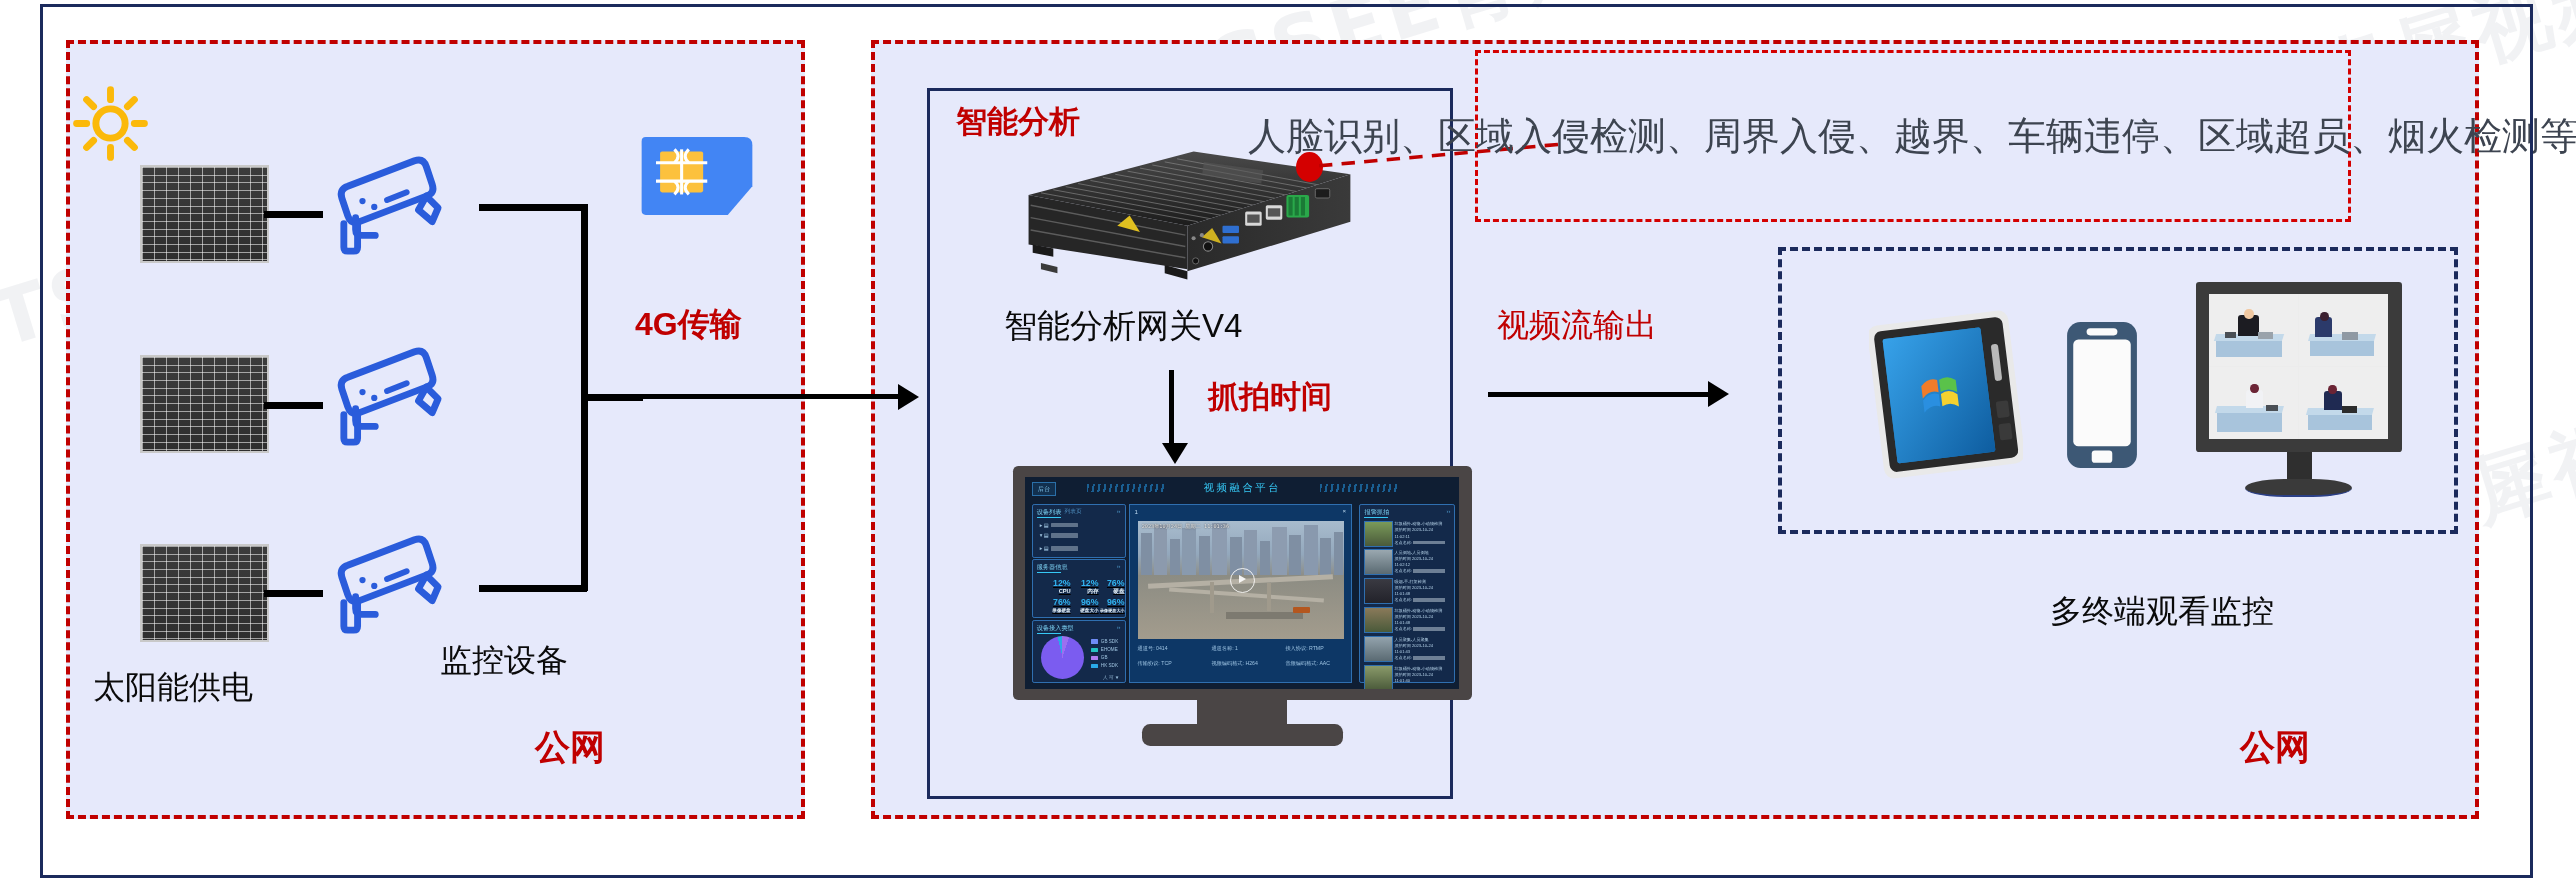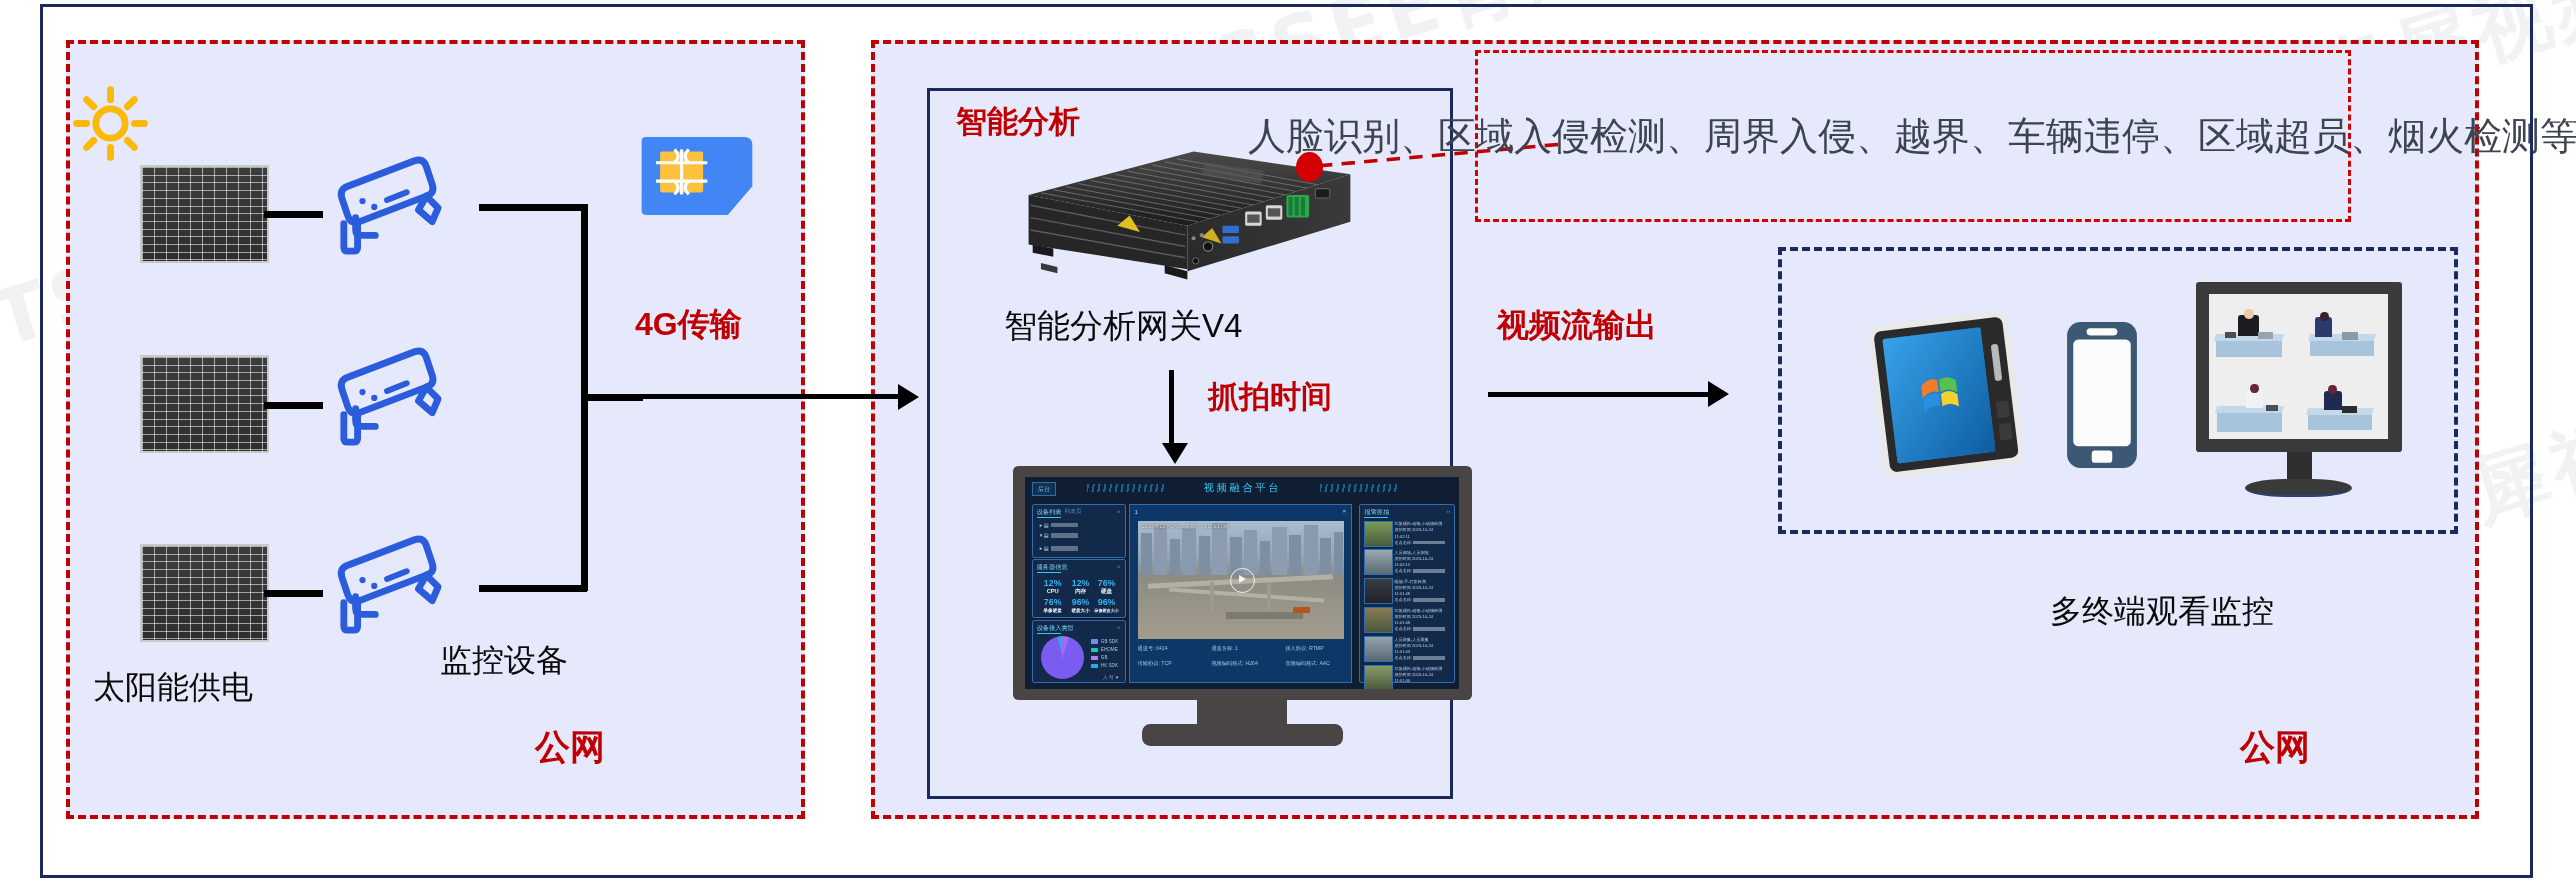--- a/index.html
+++ b/index.html
@@ -96,21 +96,21 @@
 
   .panel-card{position:absolute;background:#13294a;border:0.5px solid #2f6fb0;border-radius:2.1px;}
   .panel-hd{position:absolute;left:4.1px;top:2.6px;color:#7fd4f5;font-size:6.2px;
     font-family:"Liberation Sans","DejaVu Sans",sans-serif;}
   .panel-hd-ul{position:absolute;left:4.1px;top:11.3px;width:24px;height:1px;background:#36c8f5;}
   .panel-more{position:absolute;right:4.1px;top:2.6px;color:#4f9ccd;font-size:5.7px;}
 
   .dev-row{position:absolute;left:7.2px;color:#9fc4e0;font-size:5.2px;display:flex;align-items:center;gap:2.6px;}
   .dev-blur{width:27px;height:4.6px;background:#6d7f95;border-radius:0.5px;opacity:.85;}
 
-  .stat{position:absolute;text-align:center;width:36px;}
+  .stat{position:absolute;text-align:right;width:36px;text-decoration:underline;}
   .stat .v{color:#31b3f0;font-size:8.8px;font-weight:bold;}
   .stat .k{color:#e8f4fb;font-size:5.7px;font-weight:bold;margin-top:0.5px;}
 
   .pie{position:absolute;width:43px;height:43px;border-radius:50%;
     background:conic-gradient(#9b6ff0 0deg 18deg,#7b5cf0 18deg 346deg,#2aa9e8 346deg 360deg);}
   .lg-row{position:absolute;display:flex;align-items:center;gap:2.6px;color:#9fc4e0;font-size:4.6px;}
   .lg-sw{width:7.7px;height:4.6px;border-radius:0.5px;}
 
   .vid-wrap{position:absolute;background:#0d3766;border:0.5px solid #2f6fb0;}
   .vid-bar{position:absolute;left:0;top:0;right:0;height:12.4px;color:#bcd9ef;font-size:6.2px;}
@@ -525,21 +525,21 @@
             <div>抓拍时间  2023-10-24 11:01:40</div>
           </div>
           </div>
       </div>
     </div>
     <div class="mon-neck"></div>
     <div class="mon-base"></div>
   </div>
 
 
-  <div class="lbl lbl-red" style="left:1497px;top:304px;font-size:32px;font-weight:bold;">视频流输出</div>
+  <div class="lbl lbl-red" style="left:1497px;top:304px;font-size:32px;font-weight:normal;">视频流输出</div>
   <div class="h-arrow-line" style="left:1488px;top:392px;width:222px;"></div>
   <div class="h-arrow-head" style="left:1708px;top:381px;"></div>
 
   <div class="term-box"></div>
 
   <div class="tablet">
     <svg viewBox="0 0 150 165" width="154" height="170">
       <g transform="rotate(-7 75 82)">
         <rect x="6" y="8" width="138" height="150" rx="10" fill="#e9e9e9"></rect>
         <rect x="12" y="14" width="126" height="138" rx="7" fill="#2a2a2a"></rect>

